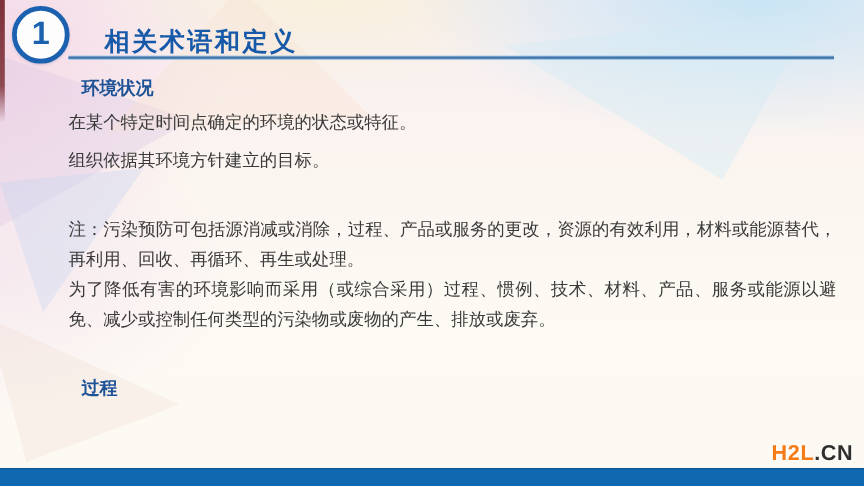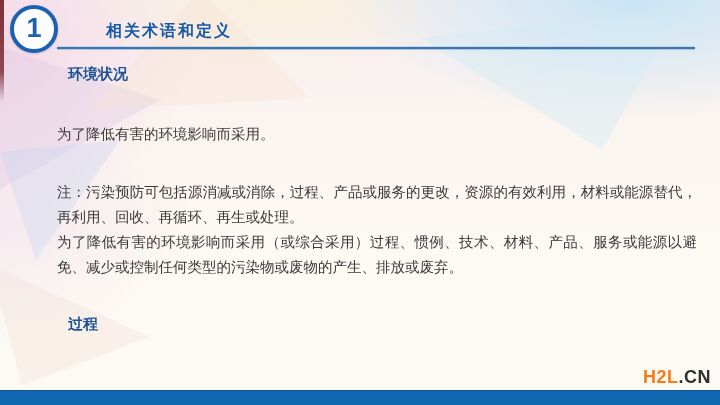--- a/index.html
+++ b/index.html
@@ -47,22 +47,22 @@
     width:40px;height:40px;border-radius:50%;
     background:#fdfdfd;border:4px solid #1b61b0;
     display:flex;align-items:center;justify-content:center;
     box-shadow:0 1px 2px rgba(60,80,140,.25);
   }
   .num-circle span{
     color:#1b61b0;font-size:27px;font-weight:bold;line-height:1;
     transform:translateY(-1px);
   }
   .page-title{
-    position:absolute;left:106px;top:21px;margin:0;
-    font-size:16px;font-weight:bold;letter-spacing:2px;
+    position:absolute;left:87px;top:21px;margin:0;
+    font-size:21px;font-weight:bold;letter-spacing:2px;
     color:var(--accent_blue,#1659a8);
   }
   .title-underline{
     position:absolute;left:57px;top:47px;width:638px;height:2px;
     background:var(--underline_blue,#3f75ac);
     box-shadow:0 1px 0 rgba(150,190,220,.8),0 -1px 0 rgba(170,205,232,.6);
   }
 
   .content{position:absolute;left:57px;top:0;width:640px;}
   .term{position:absolute;left:0;width:640px;}
@@ -115,24 +115,25 @@
   <div class="num-circle">
     <span>1</span>
   </div>
   <h1 class="page-title">相关术语和定义</h1>
   <div class="title-underline"></div>
 
   <div class="content">
 
     <section class="term pos-1">
       <h2>环境状况</h2>
+      <p>在某个特定时间点确定的环境的状态或特征。</p>
     </section>
 
     <section class="term pos-2">
-      <p>为了降低有害的环境影响而采用。</p>
+      <p>组织依据其环境方针建立的目标。</p>
     </section>
 
     <section class="term pos-3">
       <p>注：污染预防可包括源消减或消除，过程、产品或服务的更改，资源的有效利用，材料或能源替代，再利用、回收、再循环、再生或处理。</p>
       <p>为了降低有害的环境影响而采用（或综合采用）过程、惯例、技术、材料、产品、服务或能源以避免、减少或控制任何类型的污染物或废物的产生、排放或废弃。</p>
     </section>
 
     <section class="term pos-4">
       <h2>过程</h2>
     </section>

